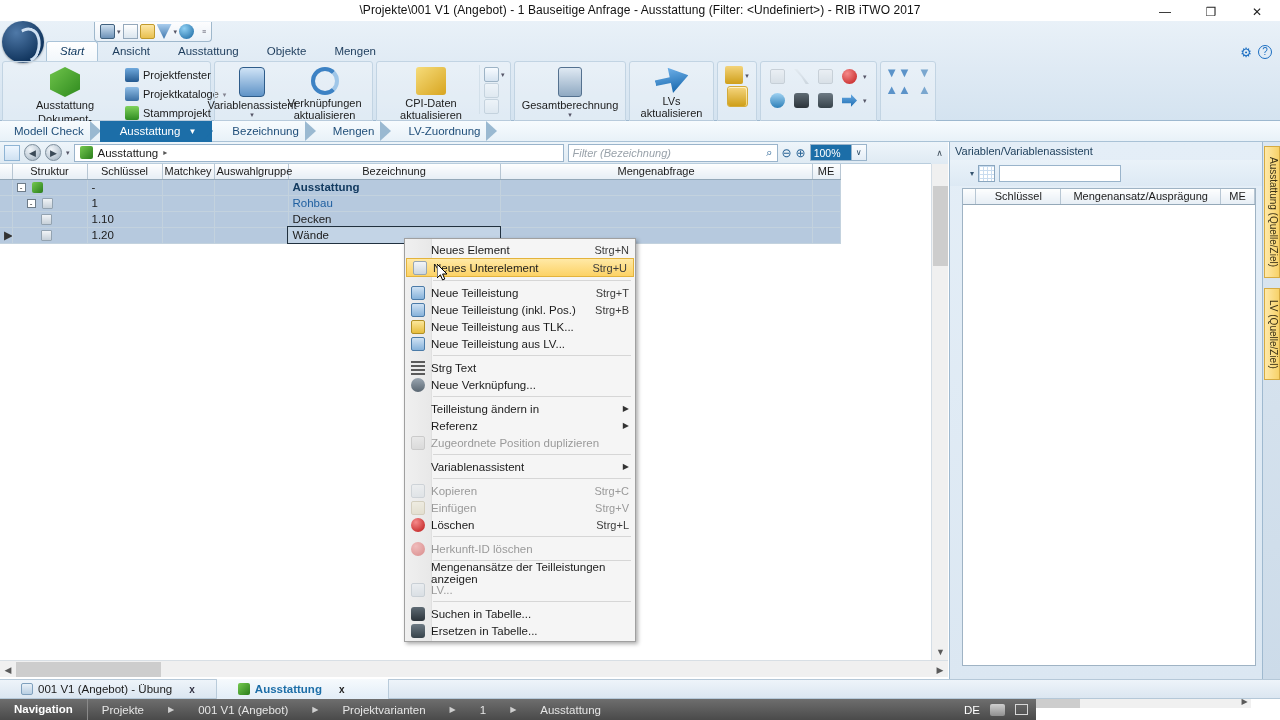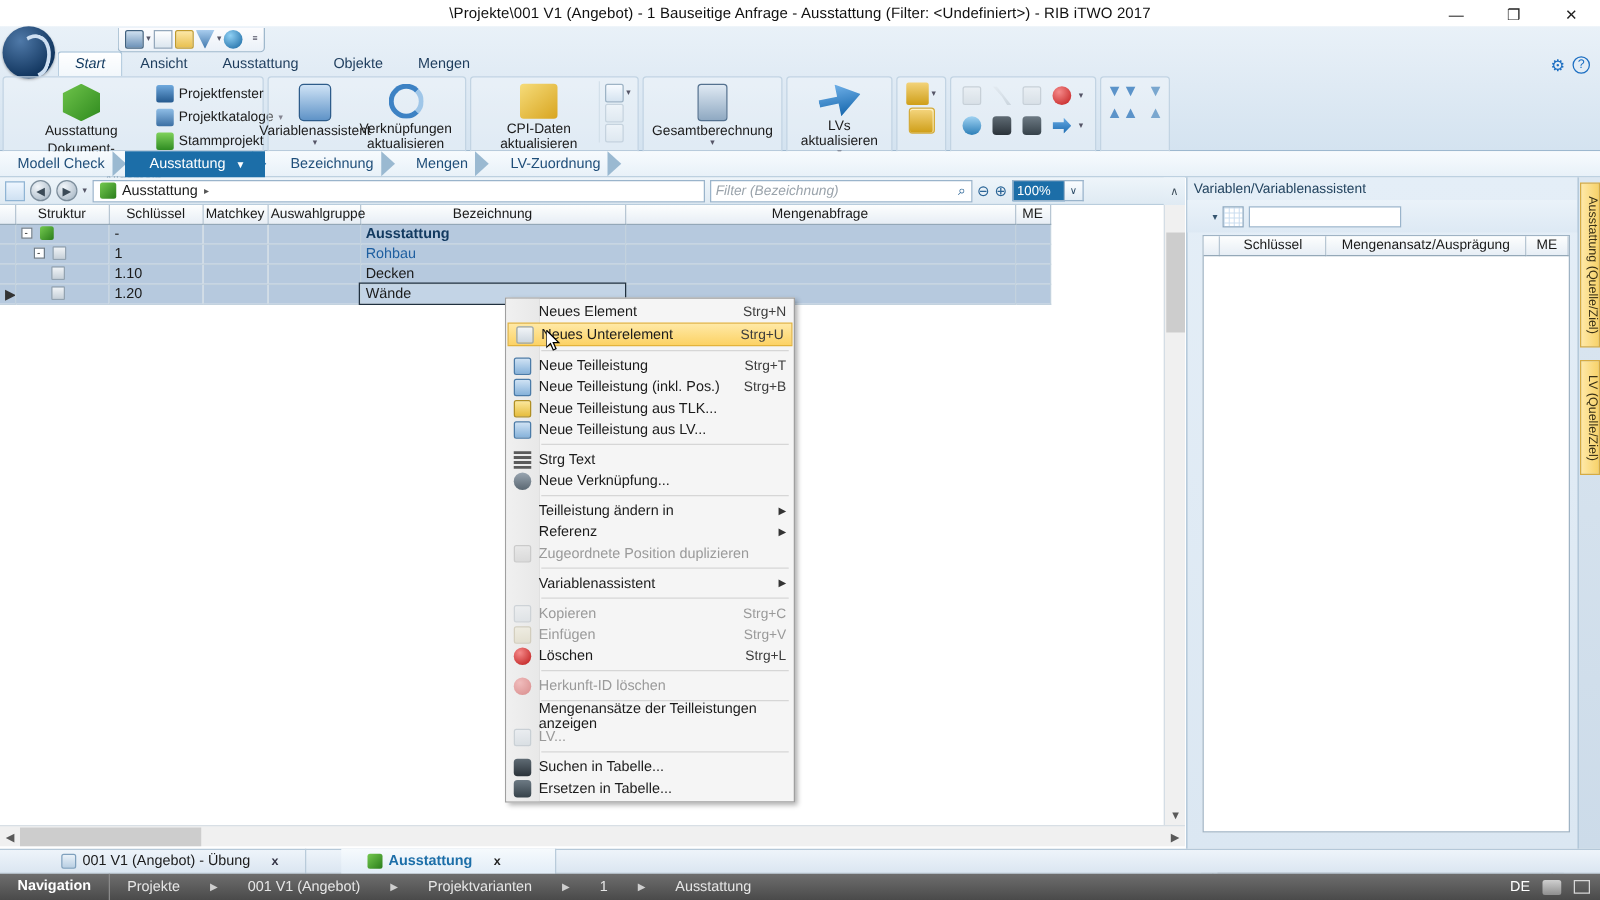--- a/index.html
+++ b/index.html
@@ -309,25 +309,25 @@
   .hscroll-main .th{ position:absolute; left:16px; top:1px; width:145px; height:15px; background:#cdcdcd; }
   .hscroll-main .ar{ position:absolute; top:0; width:16px; height:17px; font-size:9px; color:#5a5a5a;
                      display:flex;align-items:center;justify-content:center; }
   .doctabs{
     position:absolute; left:0; top:679px; width:1280px; height:20px;
     background:linear-gradient(#eef4fa,#dbe6f1);
     border-top:1px solid #b5c8d8; border-bottom:1px solid #b5c8d8;
     display:flex; align-items:center;
   }
   .doctab{ display:flex; align-items:center; gap:5px; height:20px; padding:0 21px;
-           font-size:11.5px; border-right:1px solid #b9cbda;margin-left:28px; }
+           font-size:11.5px; border-right:1px solid #b9cbda; }
   .doctab.active{ background:linear-gradient(#f6fafd,#e2edf7); color:#1c6ea8; font-weight:bold; }
   .doctab .x{ font-size:10px; font-weight:bold; color:#334; padding-left:12px; }
   .statusbar{
-    position:absolute; left:0; top:699px; width:1280px; height:21px;
+    position:absolute; left:0; top:699px; width:1036px; height:21px;
     background:linear-gradient(#6e6e6e,#4a4a4a);
     display:flex; align-items:center; color:#fff; font-size:11.5px;
   }
   .statusbar .navlbl{ padding:0 14px; font-weight:bold; border-right:1px solid #8a8a8a; line-height:21px;}
   .sb-crumbs{ display:flex; align-items:center; gap:24px; padding-left:14px; color:#e6e6e6; }
   .sb-crumbs .sep{ font-size:8px; color:#cfcfcf; }
   .sb-right{ margin-left:auto; display:flex; align-items:center; gap:10px; padding-right:8px; }
   .sb-right .sq{ width:13px;height:11px;border:1px solid #d7d7d7; }
 </style>
 </head>

